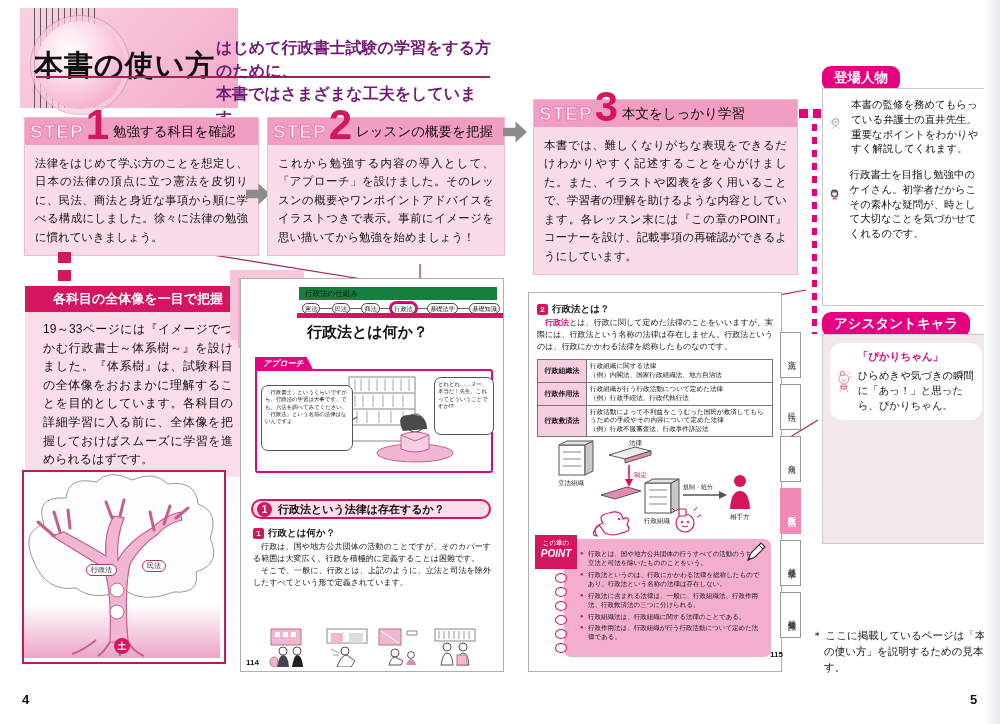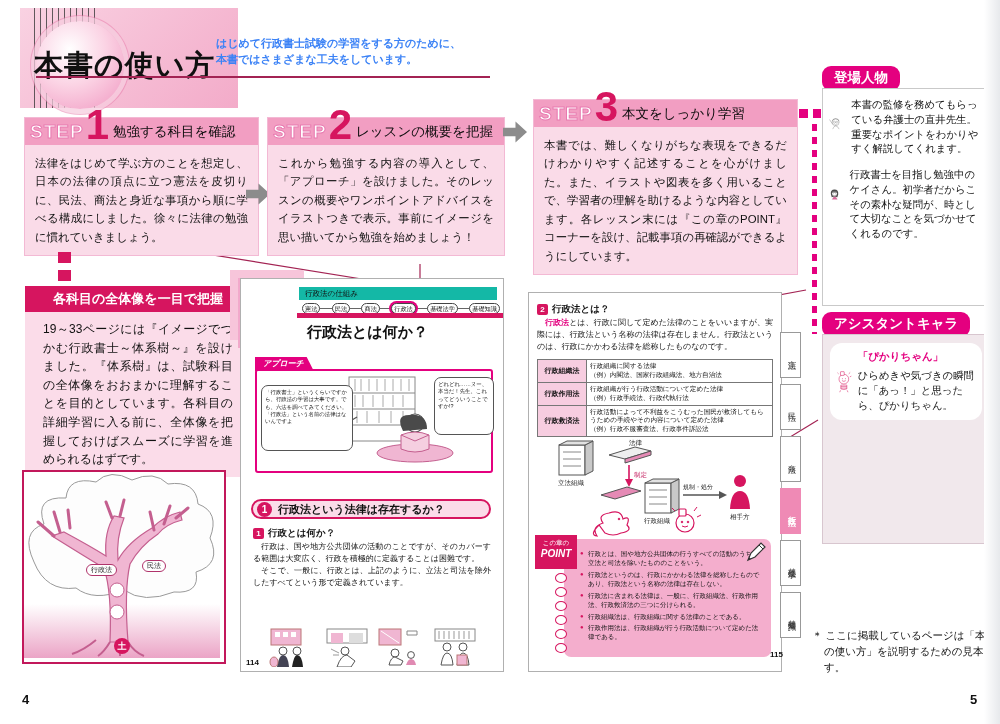--- a/index.html
+++ b/index.html
@@ -7,21 +7,21 @@
     font-family:"Liberation Sans","DejaVu Sans",sans-serif;color:#111;}
   .abs{position:absolute;}
   
   .title-block{left:20px;top:8px;width:218px;height:100px;background:linear-gradient(135deg,#f9d2e2,#f3abc9);}
   .stripes{left:14px;top:0;width:64px;height:100%;background:repeating-linear-gradient(90deg,#3a3a3a 0 1px,transparent 1px 6px);opacity:.8;}
   .title-circle{left:16px;top:13px;width:88px;height:88px;border-radius:50%;
     background:radial-gradient(circle at 38% 32%,#ffffff 0%,#fbd3e4 45%,#f096c0 100%);
     box-shadow:0 0 0 5px rgba(255,255,255,.45), 0 0 0 6px rgba(231,121,170,.5);}
   .doc-title{left:14px;top:38px;font-size:29px;font-weight:800;letter-spacing:1px;color:#101010;white-space:nowrap;}
   .title-underline{left:36px;top:76px;width:454px;height:2px;background:#a32353;}
-  .subtitle{left:216px;top:36px;width:290px;font-size:11px;line-height:1.45;font-weight:700;color:#3b82f6;}
+  .subtitle{left:216px;top:36px;width:290px;font-size:16px;line-height:1.45;font-weight:700;color:#701a75;}
   
   .step{box-shadow:0 0 0 1px #f3b9d4;}
   .step .hd{display:flex;align-items:center;height:27px;background:#f29ec2;position:relative;}
   .step .stepword{font-weight:900;font-size:19px;letter-spacing:1px;color:#fff;
     -webkit-text-stroke:1px #e univers;-webkit-text-stroke:1px #e87ab0;margin-left:5px;}
   .step .stepnum{font-size:42px;font-weight:900;color:#d6155f;line-height:.75;margin:-14px 4px 0 2px;font-family:"Liberation Sans",sans-serif;}
   .step .steptitle{font-size:13.5px;font-weight:400;color:#0d0d0d;}
   .step .bd{background:#fadbe8;padding:9px 10px;font-size:11.4px;line-height:1.62;text-align:justify;}
   .step1{left:25px;top:118px;width:233px;}
   .step2{left:268px;top:118px;width:236px;}
@@ -53,21 +53,21 @@
   .treebox{left:22px;top:470px;width:200px;height:190px;border:2px solid #c2185b;background:#fff;}
   .treelabel{position:absolute;border:1px solid #b0336b;border-radius:8px;background:#fff;font-size:7px;padding:0 4px;color:#222;}
   .soil{position:absolute;left:90px;bottom:8px;width:16px;height:16px;border-radius:50%;background:#d6155f;color:#fff;
     font-size:9px;font-weight:800;display:flex;align-items:center;justify-content:center;}
   
   .page-mock{background:#fff;border:1px solid #b0b0b0;}
   .lp{left:240px;top:278px;width:262px;height:392px;}
   .rp{left:528px;top:292px;width:252px;height:378px;}
   .lback1{left:230px;top:270px;width:74px;height:70px;background:#f7c5da;}
   .lback2{left:238px;top:278px;width:74px;height:70px;background:#f2a9cb;}
-  .lp .graybar{left:58px;top:8px;width:198px;height:13px;background:#14b8a6;font-size:7.5px;line-height:13px;padding-left:6px;box-sizing:border-box;}
+  .lp .graybar{left:58px;top:8px;width:198px;height:13px;background:#15803d;font-size:7.5px;line-height:13px;padding-left:6px;box-sizing:border-box;}
   .chain{left:58px;top:23px;width:198px;height:12px;display:flex;align-items:center;justify-content:space-between;padding:0 3px;}
   .chain::before{content:"";position:absolute;left:4px;right:4px;top:50%;height:1px;background:#666;}
   .pill{position:relative;background:#fff;border:1px solid #444;border-radius:7px;font-size:6.2px;padding:0 2px;line-height:9px;white-space:nowrap;}
   .pill.active{box-shadow:0 0 0 2px #e4007f;border-radius:7px;}
   .lp .rule{left:56px;top:34px;width:206px;height:5px;background:#d6155f;}
   .lp .ltitle{left:66px;top:44px;font-size:15px;font-weight:800;}
   .ap-tab{left:14px;top:78px;background:#e4007f;color:#fff;font-size:8px;font-weight:700;font-style:italic;
     padding:1px 10px 2px 8px;clip-path:polygon(0 0,88% 0,100% 100%,0 100%);}
   .ap-box{left:14px;top:90px;width:234px;height:100px;border:2px solid #e4007f;border-radius:3px;background:#fff;}
   .bubble{position:absolute;border:1px solid #555;border-radius:7px;background:#fff;font-size:5.4px;line-height:1.35;padding:3px;}

